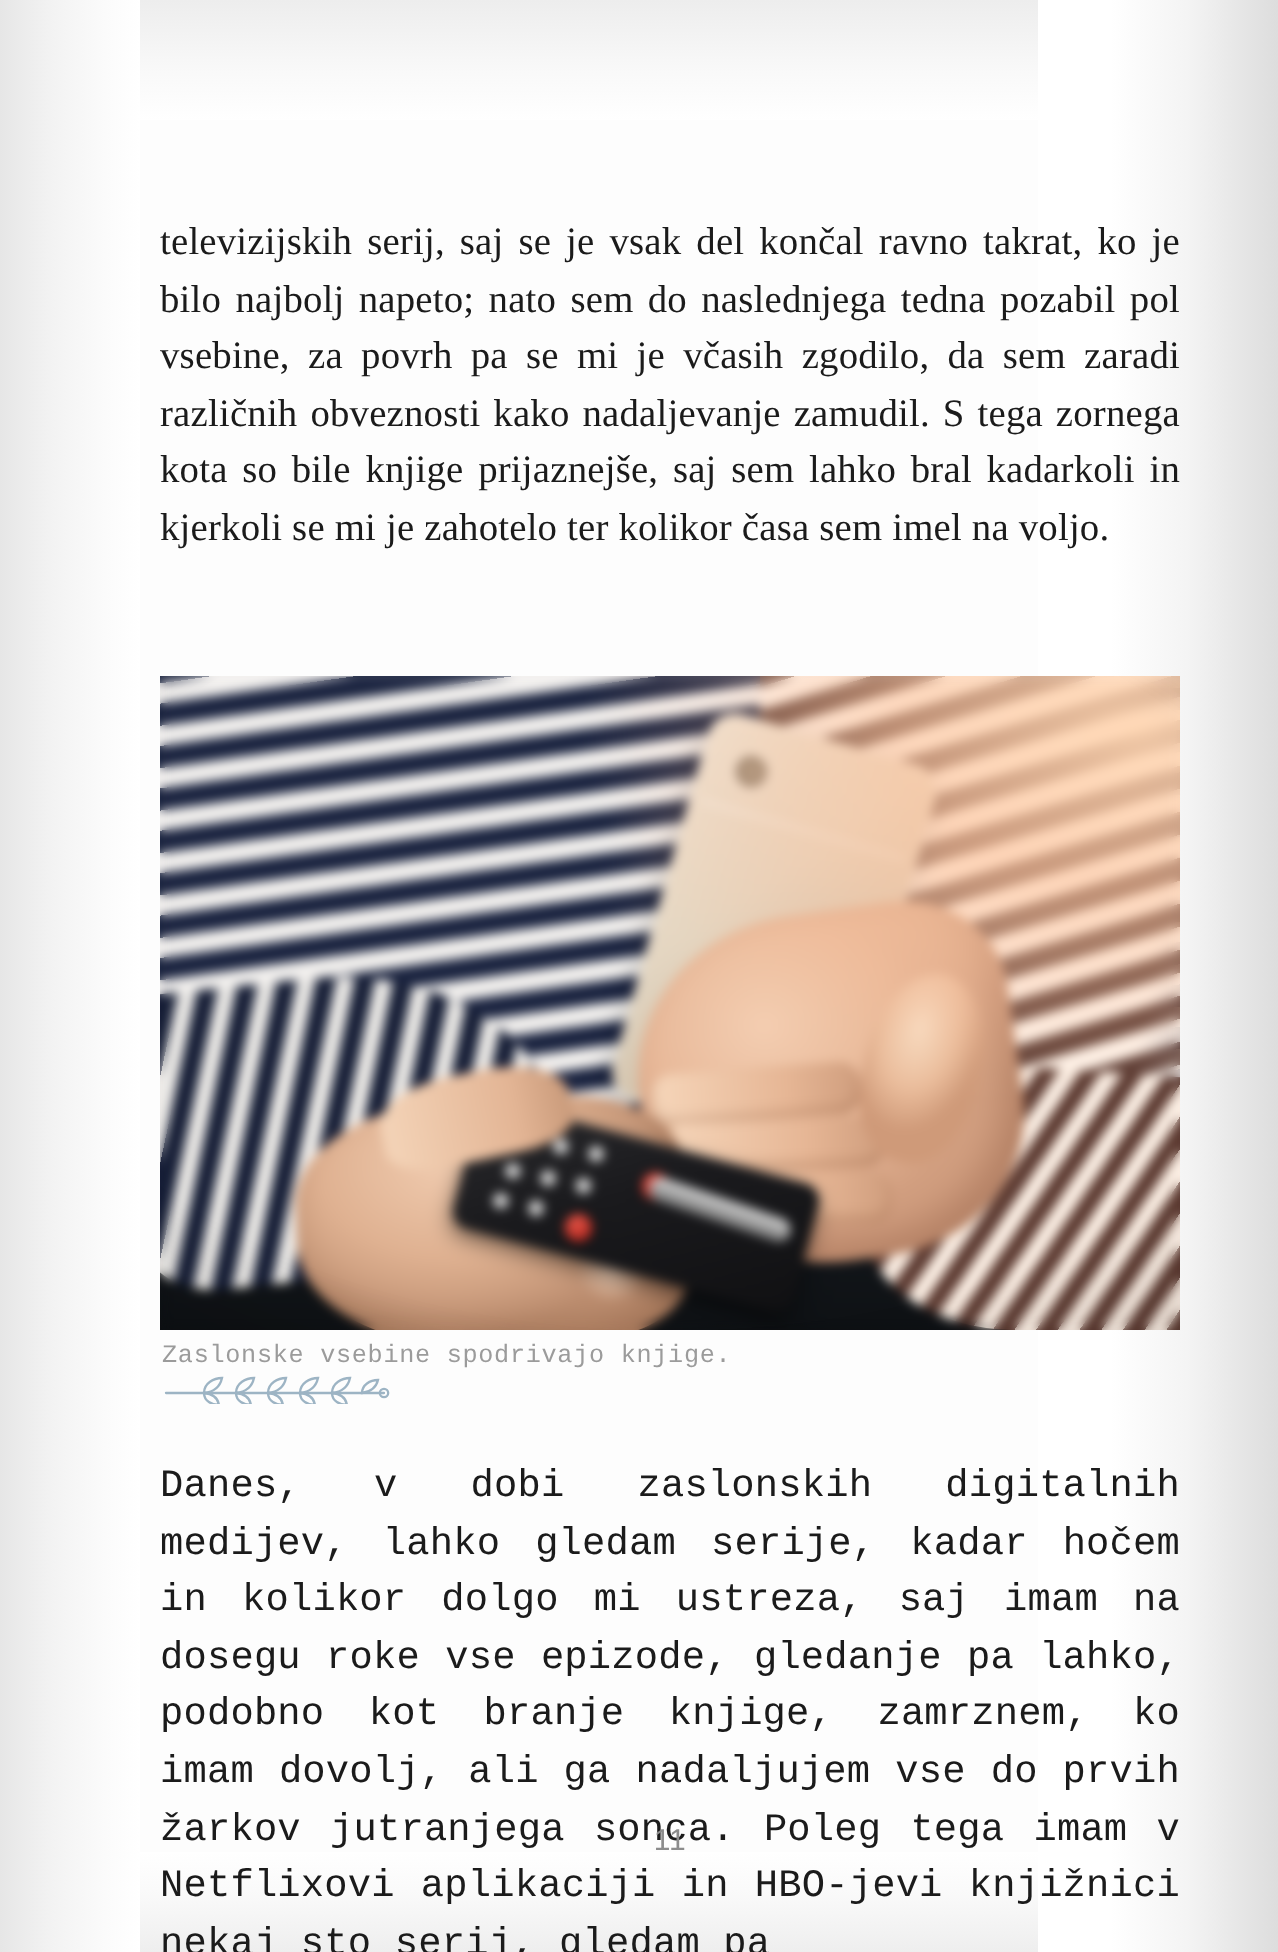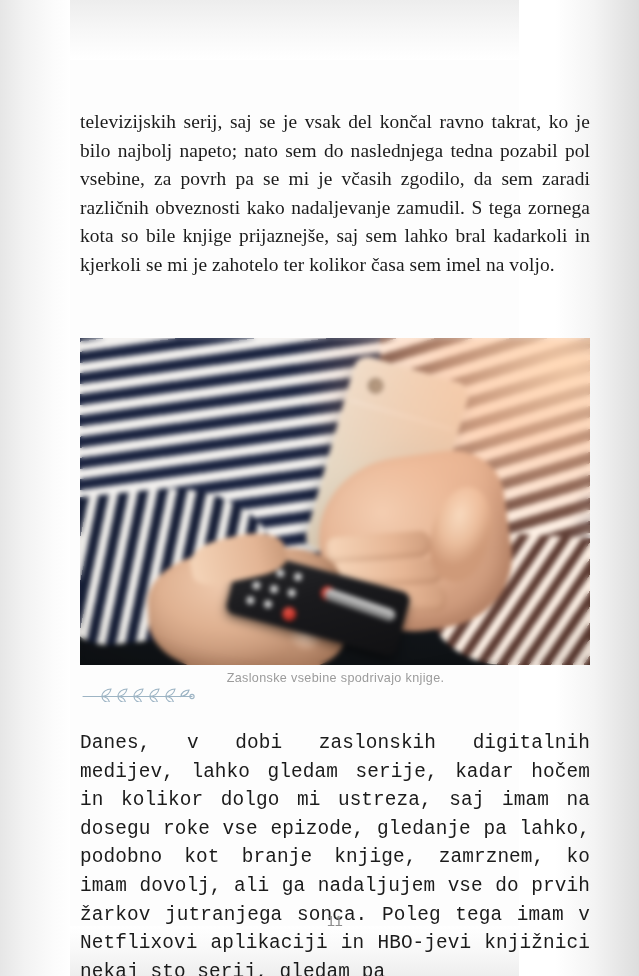--- a/index.html
+++ b/index.html
@@ -309,26 +309,25 @@
   }
   .photo-vignette {
     position: absolute;
     inset: 0;
     background: radial-gradient(115% 105% at 50% 42%, rgba(0,0,0,0) 55%, rgba(0,0,0,0.28) 100%);
     pointer-events: none;
   }
 
   
   .caption {
-    font-family: Liberation Sans, sans-serif;
+    font-family: Liberation Mono, monospace;
     font-size: 12.6px;
     letter-spacing: 0.35px;
     color: #9b9b9b;
     margin: 6px 0 0 1px;
-    text-align: center;
   }
   .ornament {
     margin: 1px 0 0 0;
     display: block;
   }
 
   
   .page-number {
     position: absolute;
     left: 0;

